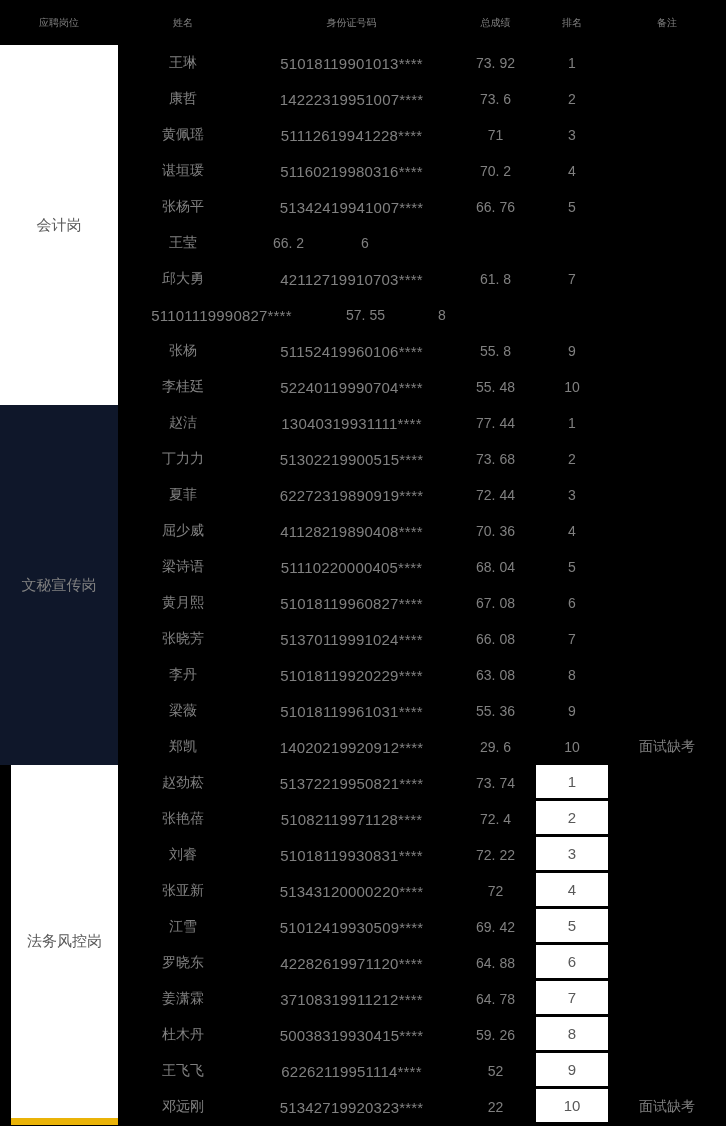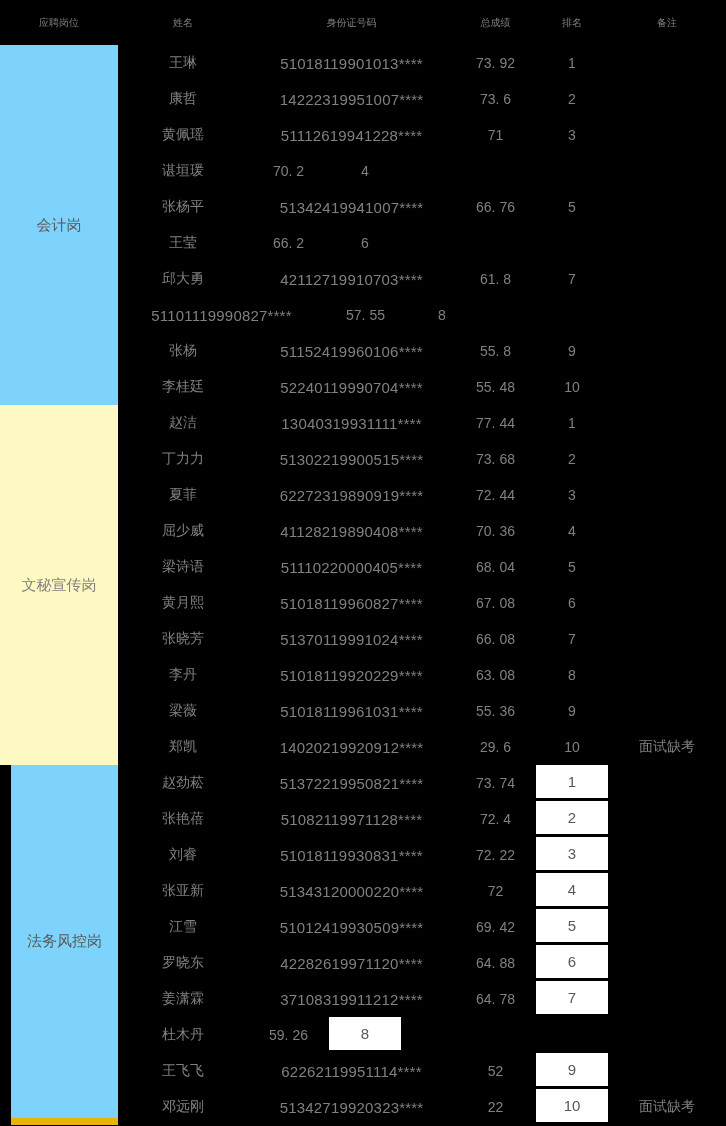--- a/index.html
+++ b/index.html
@@ -21,22 +21,22 @@
   .w-id    { width:207px; }
   .w-score { width:81px;  }
   .w-rank  { width:72px;  }
   .w-remark{ width:118px; }
 
   .group { display:flex; height:360px; }
   .pos-cell {
     width:118px; display:flex; align-items:center; justify-content:center;
     font-size:15px;
   }
-  .pos-white { background:#7dd3fc; color:#595959; }
-  .pos-black { background:#fef9c3; color:#808080; }
+  .pos-white { background:#ffffff; color:#595959; }
+  .pos-black { background:#0f172a; color:#808080; }
   .pos-gap-bottom { border-bottom:7px solid #eab308;margin-left:11px; }
 
   .rows { width:608px; display:flex; flex-direction:column; }
   .row { display:flex; height:36px; }
   .cell {
     display:flex; align-items:center; justify-content:center;
     color:#808080; font-size:14px;
   }
   .name-cell  { width:130px; }
   .id-cell    { width:207px; font-size:15px; letter-spacing:0.2px; }
@@ -83,20 +83,21 @@
         </div>
         <div class="row">
           <div class="cell name-cell">黄佩瑶</div>
           <div class="cell id-cell">51112619941228****</div>
           <div class="cell score-cell">71</div>
           <div class="cell rank-cell">3</div>
           <div class="cell remark-cell"></div>
         </div>
         <div class="row">
           <div class="cell name-cell">谌垣瑗</div>
+          <div class="cell id-cell">51160219980316****</div>
           <div class="cell score-cell">70. 2</div>
           <div class="cell rank-cell">4</div>
           <div class="cell remark-cell"></div>
         </div>
         <div class="row">
           <div class="cell name-cell">张杨平</div>
           <div class="cell id-cell">51342419941007****</div>
           <div class="cell score-cell">66. 76</div>
           <div class="cell rank-cell">5</div>
           <div class="cell remark-cell"></div>
@@ -264,20 +265,21 @@
         </div>
         <div class="row">
           <div class="cell name-cell">姜潇霖</div>
           <div class="cell id-cell">37108319911212****</div>
           <div class="cell score-cell">64. 78</div>
           <div class="cell rank-cell rank-white">7</div>
           <div class="cell remark-cell"></div>
         </div>
         <div class="row">
           <div class="cell name-cell">杜木丹</div>
+          <div class="cell id-cell">50038319930415****</div>
           <div class="cell score-cell">59. 26</div>
           <div class="cell rank-cell rank-white">8</div>
           <div class="cell remark-cell"></div>
         </div>
         <div class="row">
           <div class="cell name-cell">王飞飞</div>
           <div class="cell id-cell">62262119951114****</div>
           <div class="cell score-cell">52</div>
           <div class="cell rank-cell rank-white">9</div>
           <div class="cell remark-cell"></div>

